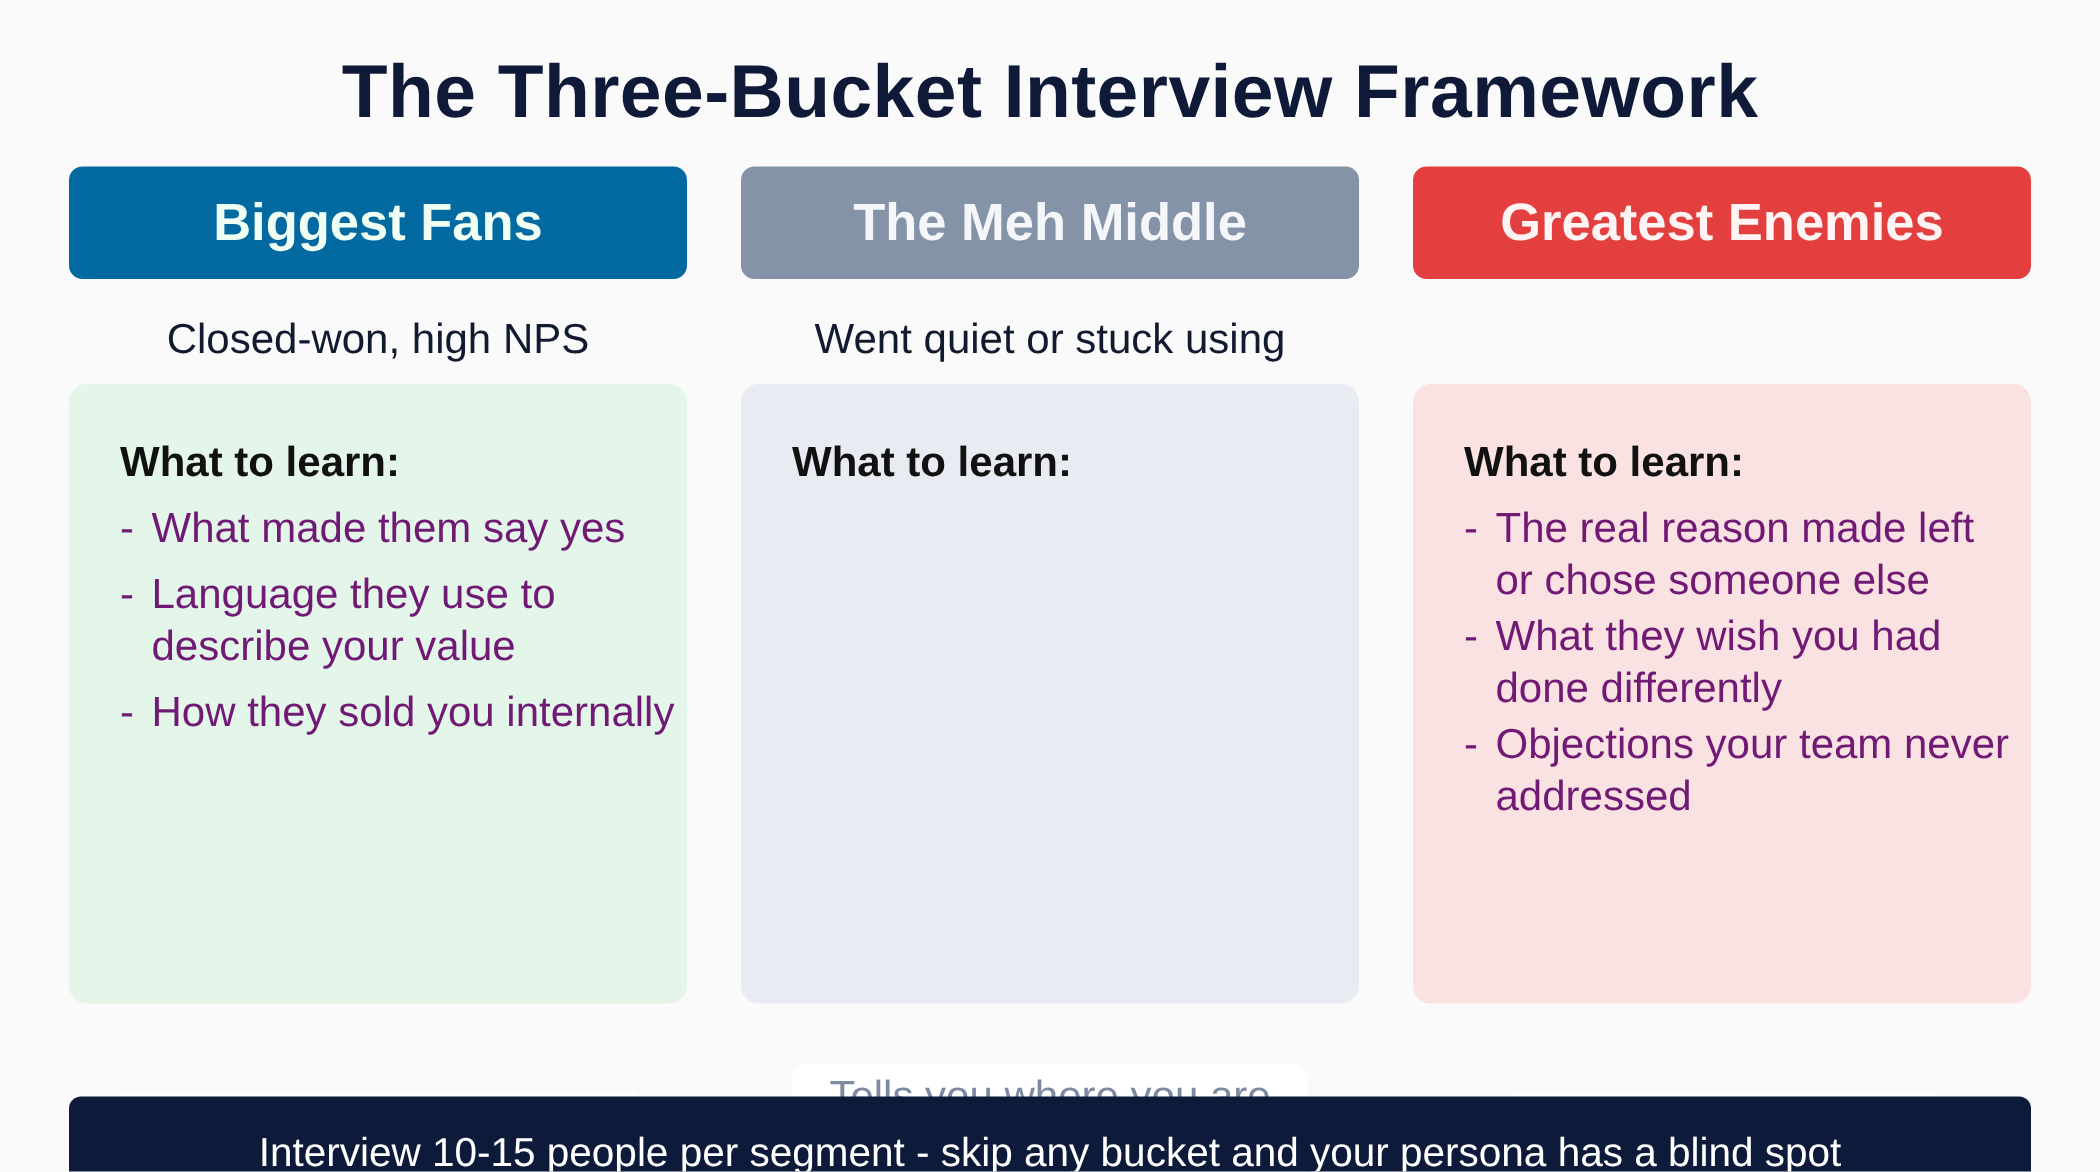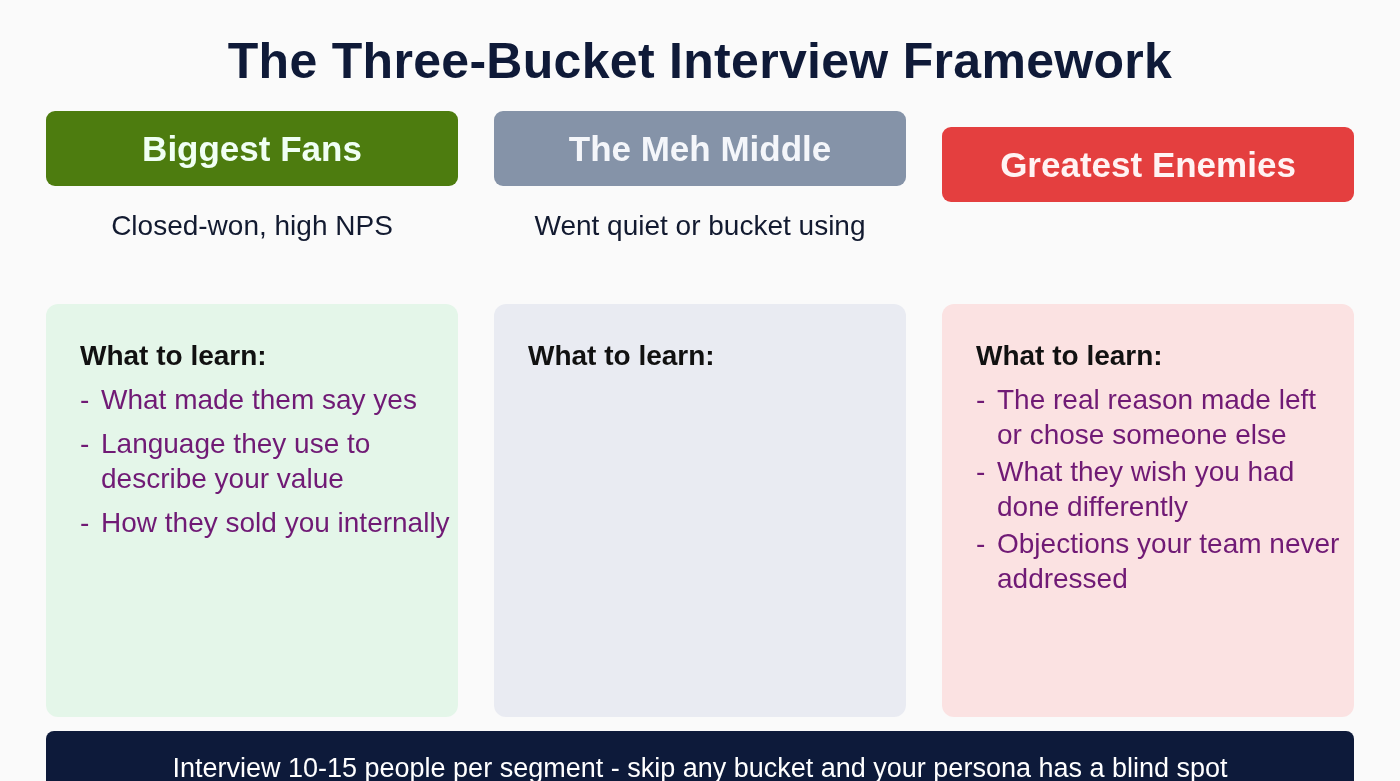--- a/index.html
+++ b/index.html
@@ -13,30 +13,30 @@
     font-size: 50px; font-weight: bold; color: #0f1a38; letter-spacing: 0.3px;
   }
   .col { position: absolute; top: 111px; width: 412px; }
   .col.c1 { left: 46px; }
   .col.c2 { left: 494px; }
   .col.c3 { left: 942px; }
   .header {
     height: 75px; border-radius: 9px; color: #fff; font-weight: bold;
     font-size: 35px; display: flex; align-items: center; justify-content: center;
   }
-  .c1 .header { background: #4d7c0f; color: #f0fff4; }
+  .c1 .header { background: #0369a1; color: #f0fff4; }
   .c2 .header { background: #8593a8; color: #f4f6fa; }
-  .c3 .header { background: #e43f3f; color: #fff3f3; margin-top: 16px; }
+  .c3 .header { background: #e43f3f; color: #fff3f3; }
   .subtitle {
     margin-top: 24px; height: 30px; text-align: center; font-size: 28px;
     color: #121a30; font-weight: 500;
   }
   .panel {
     position: absolute; top: 145px; width: 412px; height: 413px;
-    border-radius: 12px; box-sizing: border-box; padding: 36px 8px 0 34px; margin-top: 48px;
+    border-radius: 12px; box-sizing: border-box; padding: 36px 8px 0 34px;
   }
   .c1 .panel { background: #e4f6e9; }
   .c2 .panel { background: #e9ebf2; }
   .c3 .panel { background: #fbe2e2; }
   .learn-head { font-size: 28px; font-weight: bold; color: #111; margin-bottom: 10px; }
   .c2 .learn-head { margin-bottom: 4px; }
   ul.items { list-style: none; margin: 0; padding: 0; }
   ul.items li {
     position: relative; padding-left: 21px; font-size: 28px; line-height: 35px;
     color: #701a75; margin-bottom: 9px;
@@ -71,21 +71,21 @@
       <li>What made them say yes</li>
       <li>Language they use to describe your value</li>
       <li>How they sold you internally</li>
     </ul>
     <div class="takeaway">Tells you what to amplify</div>
   </div>
 </div>
 
 <div class="col c2">
   <div class="header">The Meh Middle</div>
-  <div class="subtitle">Went quiet or bucket using</div>
+  <div class="subtitle">Went quiet or stuck using</div>
   <div class="panel">
     <div class="learn-head">What to learn:</div>
     <div class="takeaway">Tells you where you are losing attention</div>
   </div>
 </div>
 
 <div class="col c3">
   <div class="header">Greatest Enemies</div>
   <div class="panel">
     <div class="learn-head">What to learn:</div>

